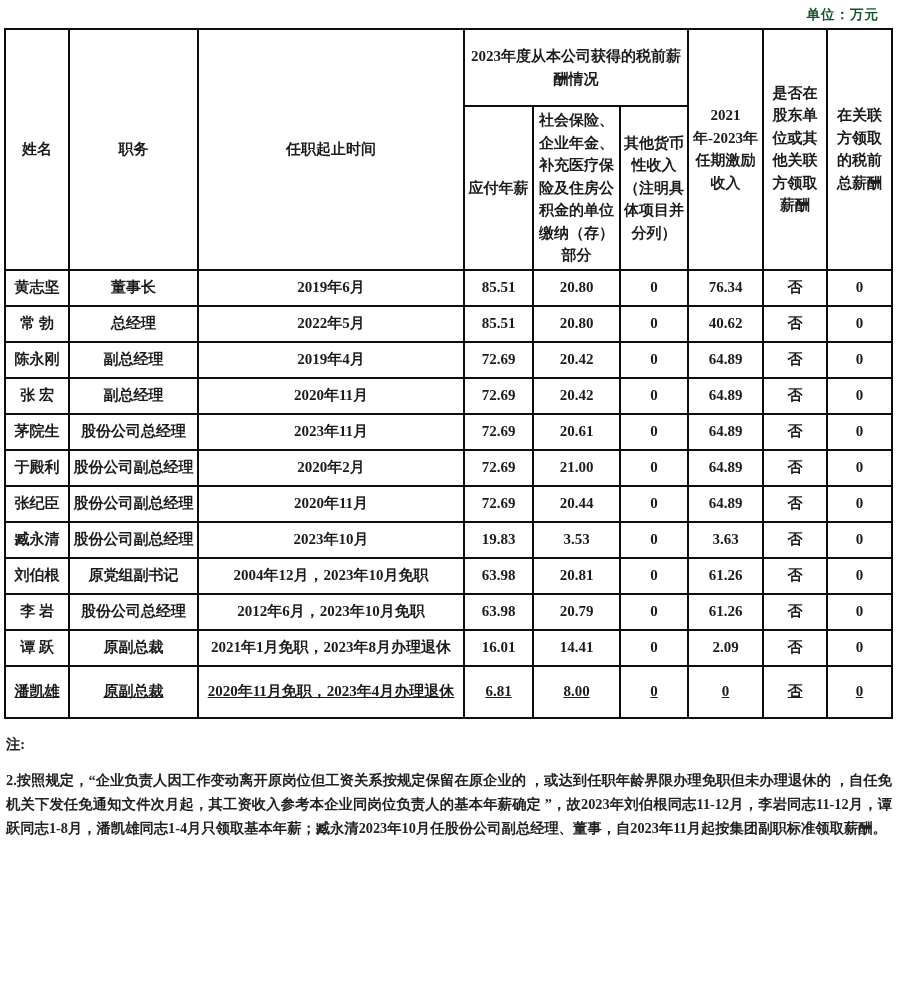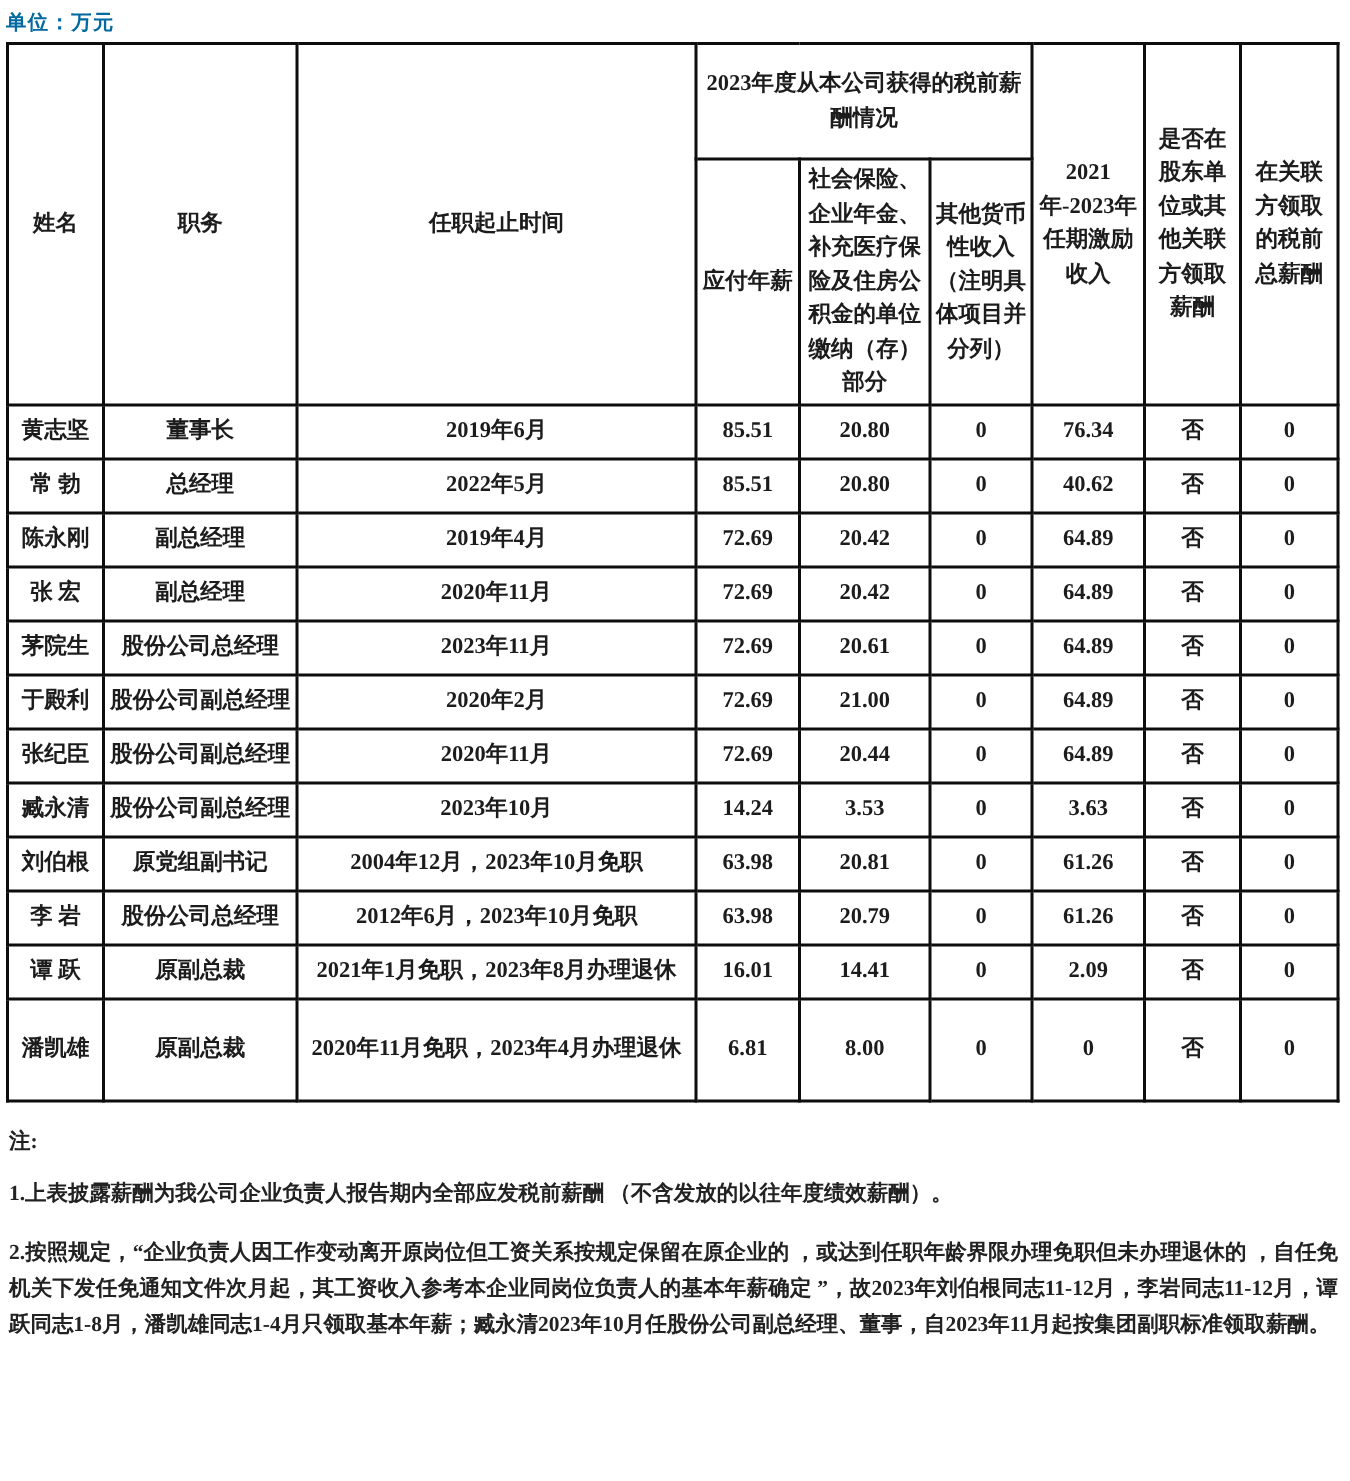--- a/index.html
+++ b/index.html
@@ -14,23 +14,24 @@
     position: relative;
     width: 900px;
     height: 987px;
     background: #ffffff;
     overflow: hidden;
   }
   .unit-label {
     width: 887px;
     margin: 6px 0 0 4px;
     padding-right: 12px;
+    text-align: right;
     font-size: 13.5px;
     font-weight: 600;
-    color: #0369a1;
+    color: #14532d;
     letter-spacing: 1px;
   }
   table.comp-table {
     margin: 4px 0 0 4px;
     width: 887px;
     border-collapse: collapse;
     table-layout: fixed;
     font-size: 15px;
     font-weight: 600;
     color: #1c1c1c;
@@ -42,21 +43,21 @@
     vertical-align: middle;
     padding: 2px 2px;
     line-height: 1.5;
     word-break: break-word;
     overflow: hidden;
   }
   table.comp-table th { font-weight: 600; }
   tr.header-row-1 { height: 77px; }
   tr.header-row-2 { height: 161px; }
   tbody tr { height: 36px; }
-  tbody tr:last-child { height: 68px; }
+  tbody tr:last-child { height: 52px; text-decoration: underline; }
   th.group-th { line-height: 1.55; }
   .notes {
     margin: 16px 8px 0 6px;
     font-size: 14.3px;
     font-weight: 600;
     color: #222222;
   }
   .note-title {
     margin: 0 0 14px 0;
     font-size: 14.3px;
@@ -177,21 +178,21 @@
           <td>20.44</td>
           <td>0</td>
           <td>64.89</td>
           <td>否</td>
           <td>0</td>
         </tr>
         <tr>
           <td>臧永清</td>
           <td>股份公司副总经理</td>
           <td>2023年10月</td>
-          <td>14.24</td>
+          <td>19.83</td>
           <td>3.53</td>
           <td>0</td>
           <td>3.63</td>
           <td>否</td>
           <td>0</td>
         </tr>
         <tr>
           <td>刘伯根</td>
           <td>原党组副书记</td>
           <td>2004年12月，2023年10月免职</td>
@@ -233,17 +234,16 @@
           <td>0</td>
           <td>0</td>
           <td>否</td>
           <td>0</td>
         </tr>
       </tbody>
   </table>
 
   <div class="notes">
     <p class="note-title">注:</p>
-    <p class="note-item">1.上表披露薪酬为我公司企业负责人报告期内全部应发税前薪酬 （不含发放的以往年度绩效薪酬）。</p>
     <p class="note-item">2.按照规定，“企业负责人因工作变动离开原岗位但工资关系按规定保留在原企业的 ，或达到任职年龄界限办理免职但未办理退休的 ，自任免机关下发任免通知文件次月起，其工资收入参考本企业同岗位负责人的基本年薪确定 ”，故2023年刘伯根同志11-12月，李岩同志11-12月，谭跃同志1-8月，潘凯雄同志1-4月只领取基本年薪；臧永清2023年10月任股份公司副总经理、董事，自2023年11月起按集团副职标准领取薪酬。</p>
   </div>
 
 </div>
 
 </body></html>

